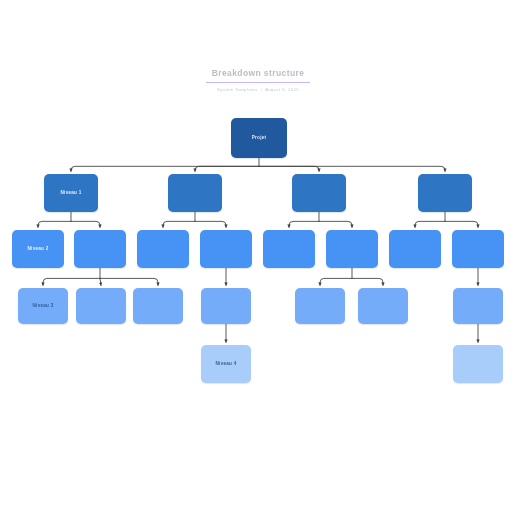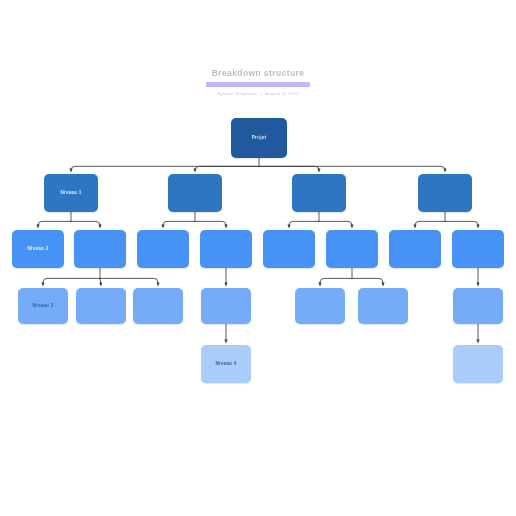--- a/index.html
+++ b/index.html
@@ -11,21 +11,21 @@
     position:relative;
   }
   #canvas{position:absolute;left:0;top:0;width:516px;height:516px;}
 
   
   .header{position:absolute;left:0;top:62px;width:516px;text-align:center;}
   .title{
     font-size:8.5px;font-weight:bold;color:#b9bec6;
     letter-spacing:.4px;line-height:11px;
     display:inline-block;padding:0 6px 3px 6px;
-    border-bottom:5px solid #c4b5fd;
+    border-bottom:1px solid #c4b5fd;
   }
   .subtitle{
     margin-top:4px;font-size:4.3px;color:#c3c8cf;letter-spacing:.35px;
     line-height:6px;
   }
   .subtitle .sep{padding:0 3px;color:#d2d6dc;}
 
   
   .node{
     position:absolute;box-sizing:border-box;

